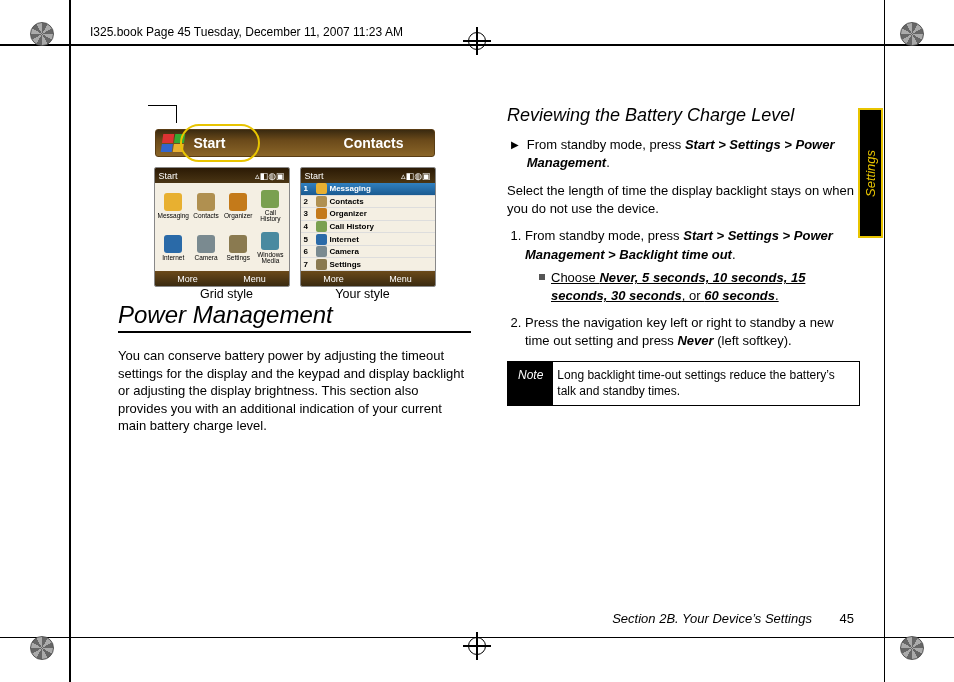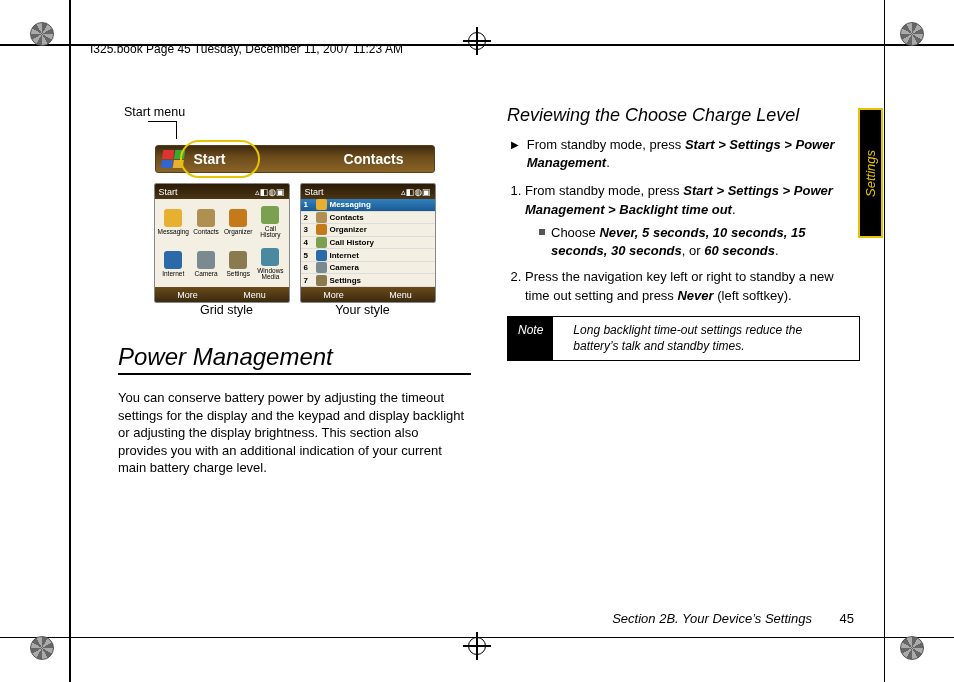--- a/index.html
+++ b/index.html
@@ -17,21 +17,21 @@
   .circle-mark.bl { bottom: 22px; left: 30px; }
   .circle-mark.br { bottom: 22px; right: 30px; }
   .cross-mark { position: absolute; top: 27px; width: 28px; height: 28px; }
   .cross-mark.t-mid { left: 463px; }
   .cross-mark::before, .cross-mark::after { content:""; position:absolute; background:#000; }
   .cross-mark::before { left: 13px; top:0; width:2px; height:28px; }
   .cross-mark::after  { top: 13px; left:0; height:2px; width:28px; }
   .cross-ring { position:absolute; left:5px; top:5px; width:18px; height:18px; border:1px solid #000; border-radius:50%; }
   .cross-mark.b-mid { top:auto; bottom: 22px; left: 463px; }
 
-  .header-text { position: absolute; top: 42px; left: 90px; font-size: 12px; }
+  .header-text { position: absolute; top: 25px; left: 90px; font-size: 12px; }
 
   
   .side-tab { position: absolute; right: 71px; top: 108px; width: 25px; height: 130px; background: #000; border: 2px solid #e8c400; display:flex; align-items:center; justify-content:center; }
   .side-tab span { color: #e8c400; font-style: italic; font-size: 13px; transform: rotate(-90deg); white-space: nowrap; }
 
   
   .content { position: absolute; top: 105px; left: 118px; width: 742px; height: 515px; display: flex; gap: 36px; }
   .col { flex: 1; min-width: 0; }
 
   
@@ -61,35 +61,35 @@
 
   .list-body { display:flex; flex-direction:column; }
   .list-body .row { flex:1; display:flex; align-items:center; font-size:8px; padding:0 3px; gap:3px; border-bottom:1px solid #ddd; }
   .list-body .row:first-child { background:linear-gradient(#3080c0,#1a5a90); color:#fff;}
   .list-body .row .num { width:9px; font-weight:bold; font-size:8px; }
   .list-body .row .ic { width:11px; height:11px; border-radius:2px; }
   .list-body .row .lbl { font-weight:bold; }
   .shots-captions { display:flex; justify-content:center; }
   .shots-captions div { width:136px; text-align:center; font-size:12.5px; }
 
-  h1.section { font-family: Arial, sans-serif; font-style: italic; font-weight: normal; font-size: 24px; margin-top: 26px; color:#000; }
+  h1.section { font-family: Arial, sans-serif; font-style: italic; font-weight: normal; font-size: 24px; color:#000; }
   .section-rule { height:2px; background:#000; margin: 2px 0 14px; }
   h2.subsection { font-style: italic; font-weight: normal; font-size: 18px; margin-bottom: 10px; }
   p { font-size: 13px; line-height: 1.35; margin-bottom: 10px; }
   ol { padding-left: 18px; font-size:13px; line-height:1.45; }
   ol li { margin-bottom: 8px; }
   .bullet-line { display:flex; align-items:flex-start; gap:8px; margin: 0 0 10px 4px; font-size:13px; line-height:1.4;}
   .bullet-tri { color:#000; font-size:10px; padding-top:2px;}
-  .sub-bullet { display:flex; gap:6px; margin: 4px 0 4px 14px; font-size:13px; line-height:1.4;}
+  .sub-bullet { display:flex; gap:6px; margin: 4px 0 4px 14px; font-size:13px; line-height:1.4;text-decoration:underline;}
   .sub-bullet .sq { width:6px; height:6px; background:#555; margin-top:5px; flex-shrink:0;}
   .boldital { font-style:italic; font-weight:bold; }
 
   .note-box { display:flex; border:1px solid #000; margin-top: 10px; font-size:12px;}
   .note-box .note-label { background:#000; color:#fff; font-style:italic; padding: 6px 10px; display:flex; align-items:flex-start;}
-  .note-box .note-body { padding: 6px 20px; font-style:italic; line-height:1.3; flex:1;}
+  .note-box .note-body { padding: 6px 4px; line-height:1.3; flex:1;}
 
   .footer { position: absolute; bottom: 56px; left: 0; right: 100px; text-align: right; font-size: 13px; font-style: italic; }
   .footer .pn { font-style: normal; margin-left: 24px; }
 </style>
 </head>
 <body>
 <div class="page">
 
   <div class="crop-line-top"></div>
   <div class="crop-line-bot"></div>
@@ -108,21 +108,20 @@
 
   <div class="header-text">I325.book  Page 45  Tuesday, December 11, 2007  11:23 AM</div>
 
   <div class="side-tab">
     <span>Settings</span>
   </div>
 
   <div class="content">
 
     <div class="col">
-      <div class="start-menu-label">Start menu</div>
       <div class="pointer-line"></div>
 
       <div class="softkey-bar">
         <div class="win-flag">
             <span></span>
             <span></span>
             <span></span>
             <span></span>
           </div>
         <div class="sk-start">Start</div>
@@ -229,28 +228,29 @@
         <div>Grid style</div>
         <div>Your style</div>
       </div>
 
       <h1 class="section">Power Management</h1>
       <div class="section-rule"></div>
       <p>You can conserve battery power by adjusting the timeout settings for the display and the keypad and display backlight or adjusting the display brightness. This section also provides you with an additional indication of your current main battery charge level.</p>
     </div>
 
     <div class="col">
-      <h2 class="subsection">Reviewing the Choose Charge Level</h2>
+      <h2 class="subsection">Reviewing the Battery Charge Level</h2>
       <div class="bullet-line">
         <span class="bullet-tri">▶</span>
         <span>
           <span>From standby mode, press </span><span class="boldital">Start &gt; Settings &gt; Power Management</span><span>.</span>
         </span>
       </div>
 
+      <p>Select the length of time the display backlight stays on when you do not use the device.</p>
 
       <ol>
         <li>
           <span>From standby mode, press </span><span class="boldital">Start &gt; Settings &gt; Power Management &gt; Backlight time out</span><span>.</span>
           <div class="sub-bullet">
             <div class="sq"></div>
             <div>
               <span>Choose </span><span class="boldital">Never, 5 seconds, 10 seconds, 15 seconds, 30 seconds</span><span>, or </span><span class="boldital">60 seconds</span><span>.</span>
             </div>
           </div>

